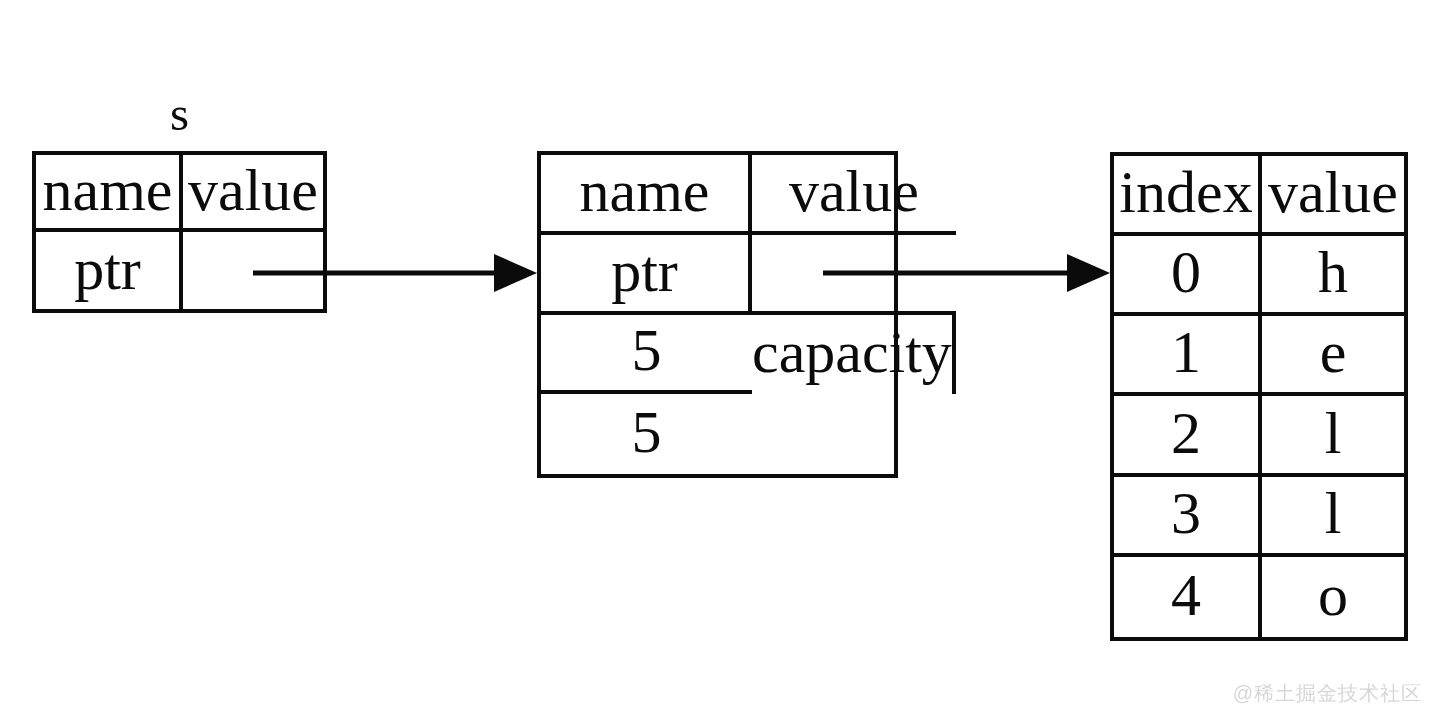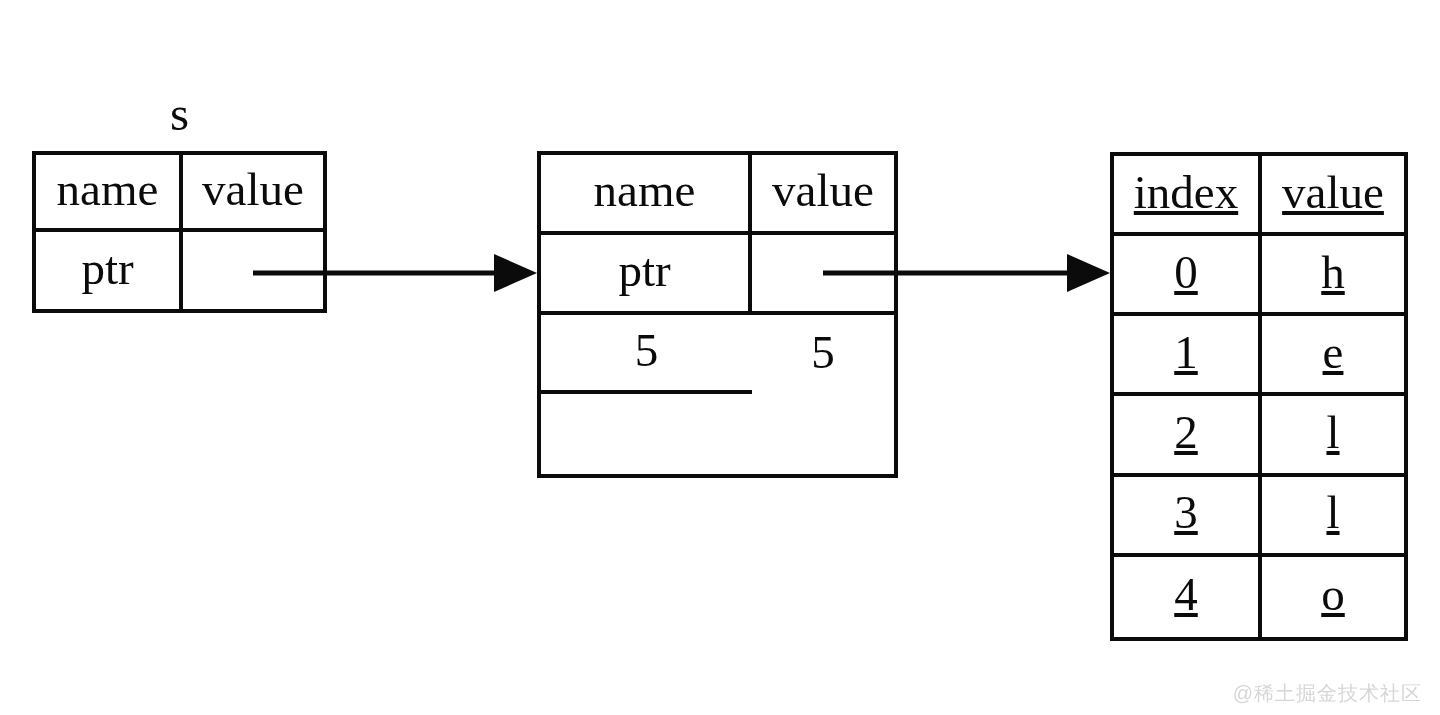--- a/index.html
+++ b/index.html
@@ -27,21 +27,21 @@
     position: absolute;
     display: grid;
     border: 4px solid #0b0b0b;
     box-sizing: border-box;
     background: #ffffff;
   }
   .cell {
     display: flex;
     align-items: center;
     justify-content: center;
-    font-size: 47px;
+    font-size: 60px;
     line-height: 1;
     box-sizing: border-box;
     padding-bottom: 4px;
   }
   .br { border-right: 4px solid #0b0b0b; }
   .bb { border-bottom: 4px solid #0b0b0b; }
   .arrow-layer {
     position: absolute;
     left: 0;
     top: 0;
@@ -73,24 +73,25 @@
     <div class="cell br">ptr</div>
     <div class="cell"></div>
   </div>
 
   <div class="tbl" style="left:537px; top:151px; width:361px; height:327px; grid-template-columns:211px 1fr; grid-template-rows:repeat(4,1fr);">
     <div class="cell br bb">name</div>
     <div class="cell bb">value</div>
     <div class="cell br bb">ptr</div>
     <div class="cell bb"></div>
     <div class="cell bb">5</div>
+    <div class="cell br">capacity</div>
     <div class="cell">5</div>
   </div>
 
-  <div class="tbl" style="left:1110px; top:152px; width:298px; height:489px; grid-template-columns:148px 1fr; grid-template-rows:repeat(6,1fr);text-decoration:underline;">
+  <div class="tbl" style="left:1110px; top:152px; width:298px; height:489px; grid-template-columns:148px 1fr; grid-template-rows:repeat(6,1fr);">
     <div class="cell br bb">index</div>
     <div class="cell bb">value</div>
     <div class="cell br bb">0</div>
     <div class="cell bb">h</div>
     <div class="cell br bb">1</div>
     <div class="cell bb">e</div>
     <div class="cell br bb">2</div>
     <div class="cell bb">l</div>
     <div class="cell br bb">3</div>
     <div class="cell bb">l</div>

